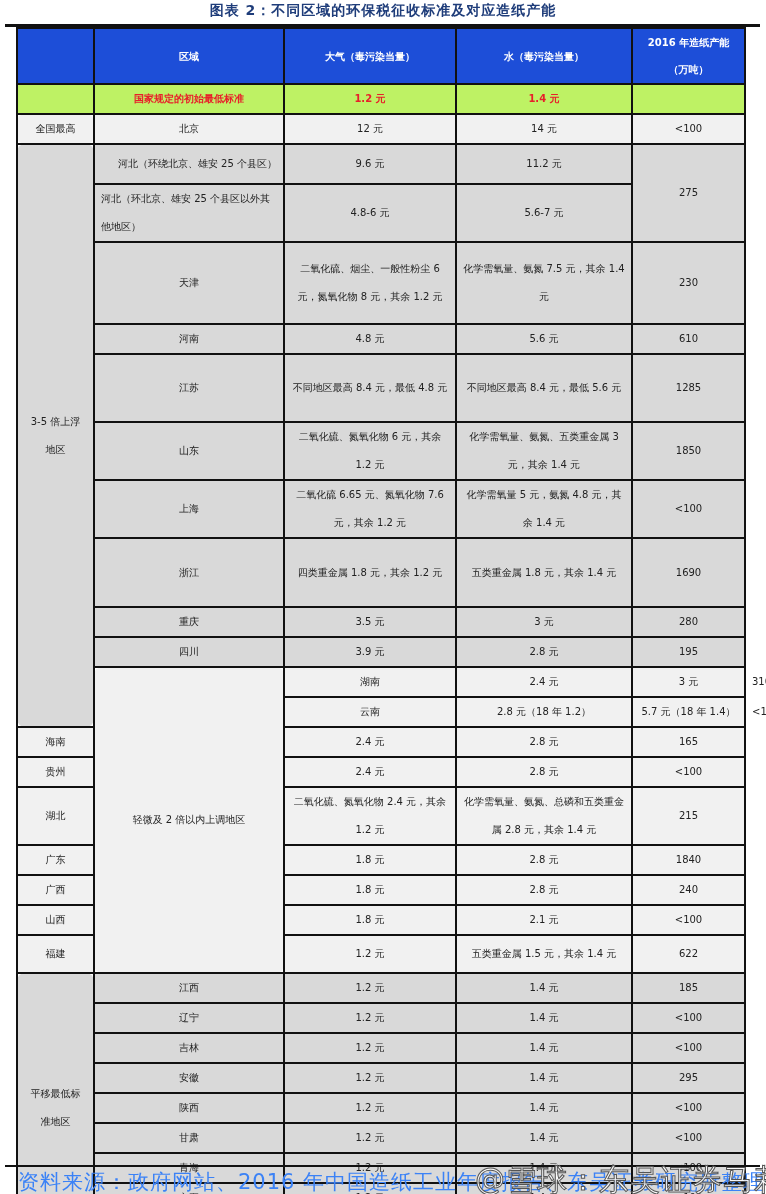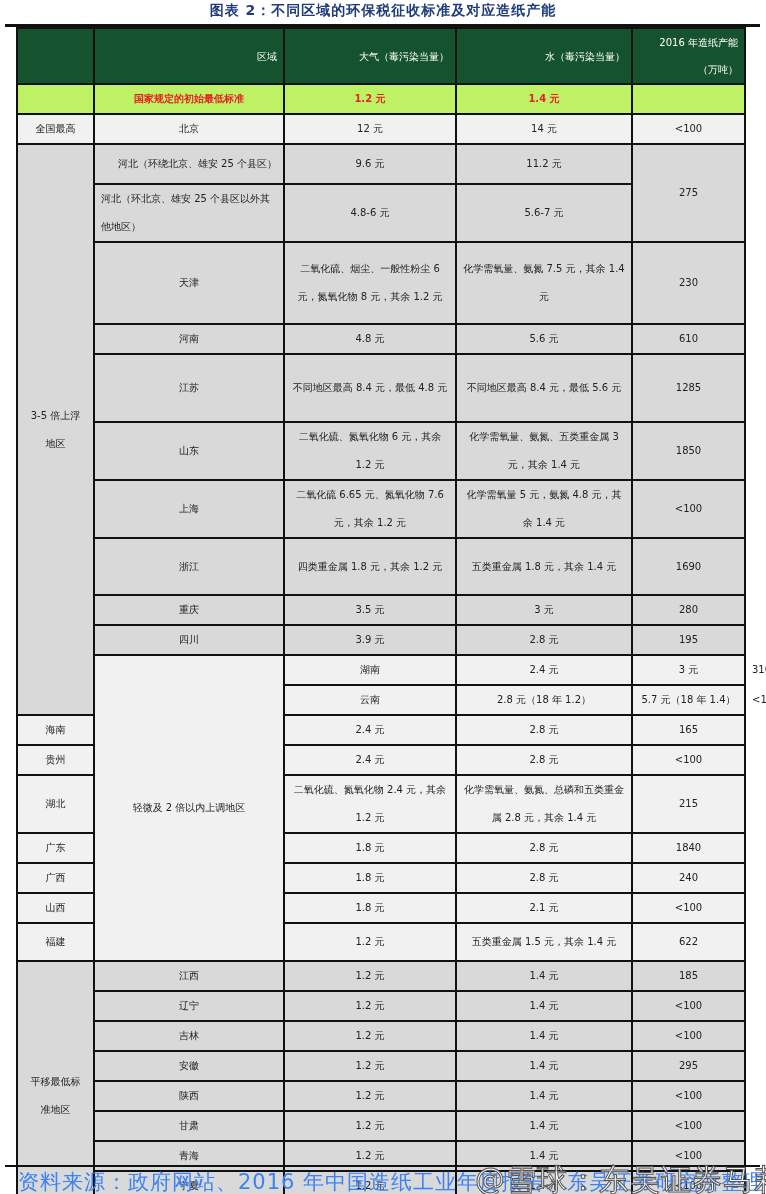--- a/index.html
+++ b/index.html
@@ -6,26 +6,26 @@
   body { width:766px; height:1194px; position:relative; overflow:hidden;
          font-family:"DejaVu Sans", sans-serif; color:#222; }
   .title { position:absolute; left:0; top:2px; width:766px; text-align:center;
            font-size:14px; font-weight:bold; color:#1f3d7a; letter-spacing:1px; }
   .top-rule { position:absolute; left:5px; top:24px; width:755px; height:3px; background:#111; }
   .bottom-rule { position:absolute; left:5px; top:1165px; width:755px; height:2px; background:#111; }
   table.grid { position:absolute; left:16px; top:27px; width:728px; border-collapse:collapse;
                table-layout:fixed; font-size:10px; }
   table.grid td { border:2px solid #111; text-align:center; vertical-align:middle;
                   padding:0 6px; line-height:28px; box-sizing:border-box; }
-  table.grid tr.hdr td { background:#14532d; color:#fff; font-weight:normal; height:55px; line-height:27px; border-color:#111;text-align:right; }
+  table.grid tr.hdr td { background:#1d4ed8; color:#fff; font-weight:bold; height:55px; line-height:27px; border-color:#111; }
   table.grid tr.red td { background:#bef264; height:28px; }
   .red-text { color:#e8202a; font-weight:bold; }
   .g-light td { background:#f1f1f1; }
   .g-dark td { background:#d9d9d9; }
-  .groupcell { line-height:28px !important; }
+  .groupcell { line-height:28px !important;border-radius:8px; }
   .source { position:absolute; left:18px; top:1168px; font-size:21px; color:#3b82f6; letter-spacing:1px; white-space:nowrap; }
   .watermark { position:absolute; left:475px; top:1160px; font-size:30px; color:rgba(255,255,255,0.85);
                -webkit-text-stroke:1px #555; white-space:nowrap; letter-spacing:1px; }
 </style>
 </head>
 <body>
 
 <div class="title">图表 2：不同区域的环保税征收标准及对应造纸产能</div>
 <div class="top-rule"></div>
 
@@ -96,21 +96,21 @@
     <td>二氧化硫、氮氧化物 6 元，其余 1.2 元</td>
     <td>化学需氧量、氨氮、五类重金属 3 元，其余 1.4 元</td>
     <td>1850</td>
   </tr>
   <tr class="g-dark" style="height:55px">
     <td>上海</td>
     <td>二氧化硫 6.65 元、氮氧化物 7.6 元，其余 1.2 元</td>
     <td>化学需氧量 5 元，氨氮 4.8 元，其余 1.4 元</td>
     <td>&lt;100</td>
   </tr>
-  <tr class="g-dark" style="height:57px">
+  <tr class="g-dark" style="height:69px">
     <td>浙江</td>
     <td>四类重金属 1.8 元，其余 1.2 元</td>
     <td>五类重金属 1.8 元，其余 1.4 元</td>
     <td>1690</td>
   </tr>
   <tr class="g-dark">
     <td>重庆</td>
     <td>3.5 元</td>
     <td>3 元</td>
     <td>280</td>

